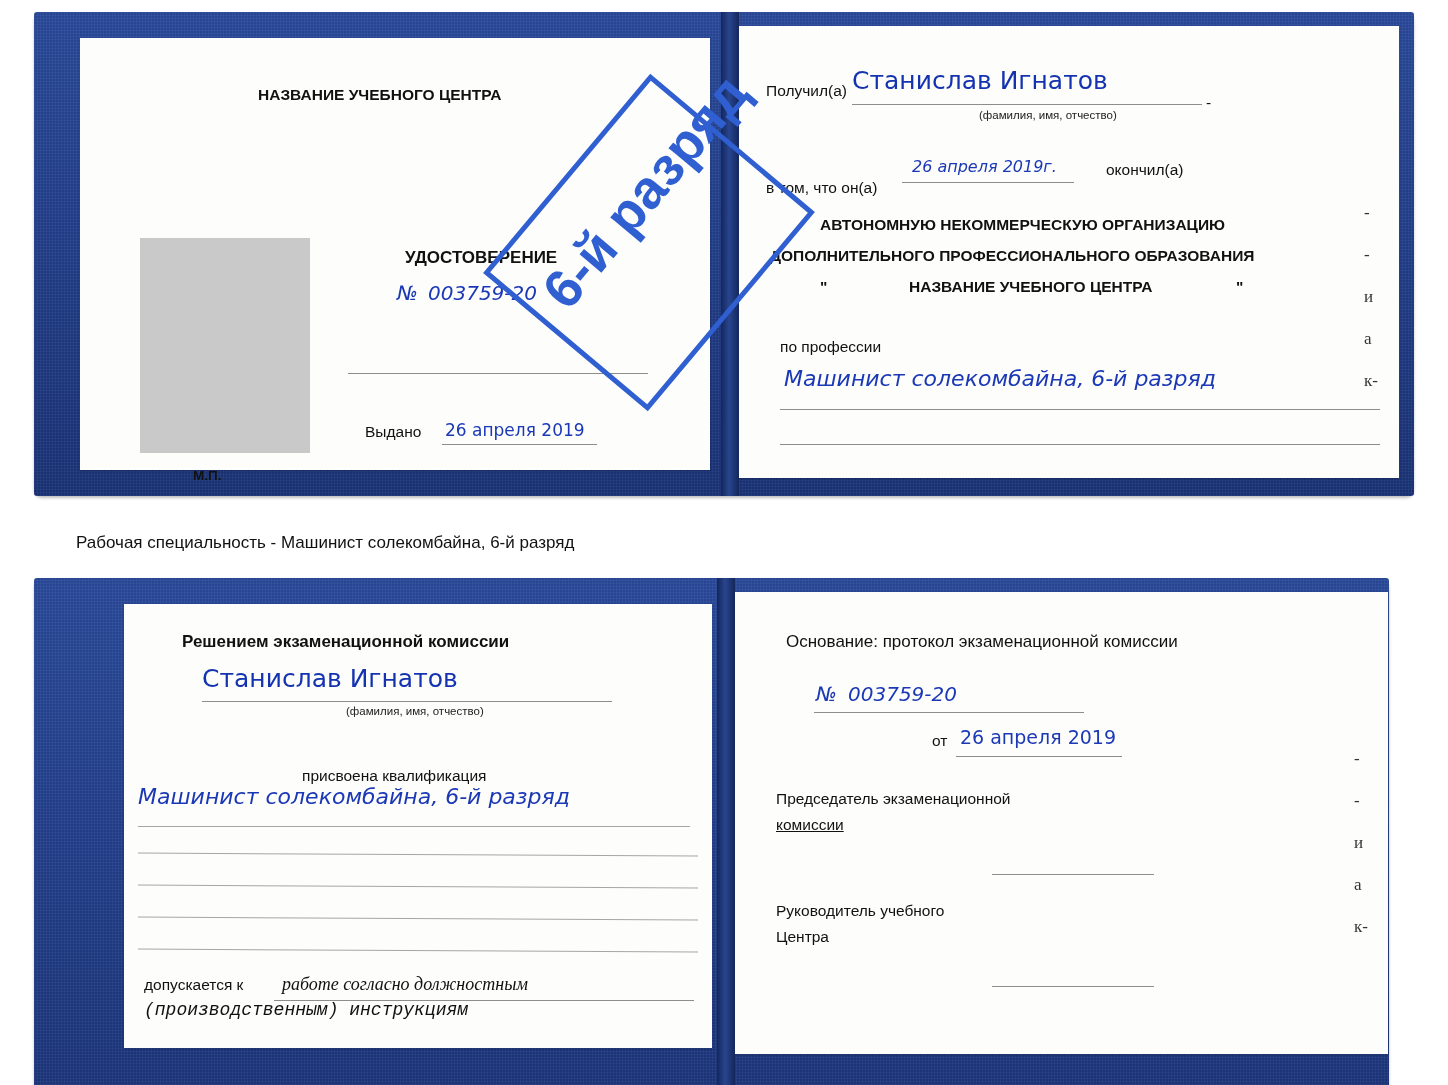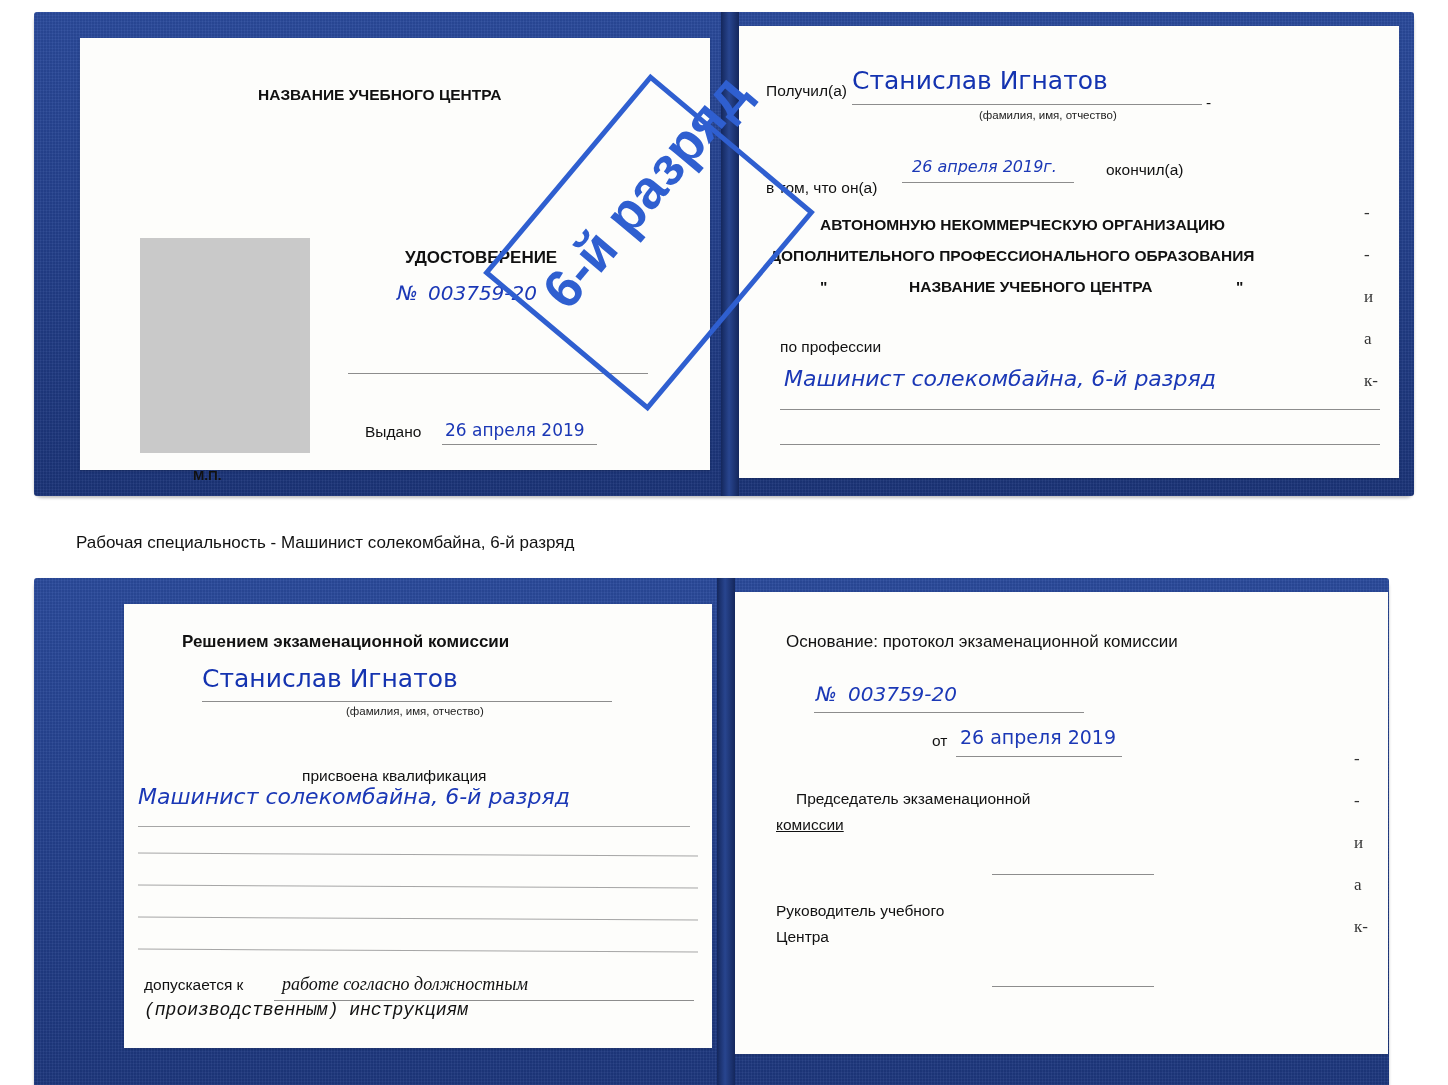--- a/index.html
+++ b/index.html
@@ -249,21 +249,21 @@
       <div class="printed big" style="left:58px; top:40px;">Основание: протокол экзаменационной комиссии</div>
 
       <div class="hand" style="left:88px; top:90px; font-size:20px;">№</div>
       <div class="hand" style="left:120px; top:90px; font-size:20px;">003759-20</div>
       <div class="rule" style="left:86px; top:120px; width:270px;"></div>
 
       <div class="printed med" style="left:204px; top:140px;">от</div>
       <div class="hand" style="left:232px; top:134px; font-size:19px; font-style:normal;">26 апреля 2019</div>
       <div class="rule" style="left:228px; top:164px; width:166px;"></div>
 
-      <div class="printed med" style="left:48px; top:198px;margin-left:20px;">Председатель экзаменационной</div>
+      <div class="printed med" style="left:48px; top:198px;">Председатель экзаменационной</div>
       <div class="printed med" style="left:48px; top:224px;text-decoration:underline;">комиссии</div>
       <div class="rule" style="left:264px; top:282px; width:162px;"></div>
 
       <div class="printed med" style="left:48px; top:310px;">Руководитель учебного</div>
       <div class="printed med" style="left:48px; top:336px;">Центра</div>
       <div class="rule" style="left:264px; top:394px; width:162px;"></div>
     </div>
 
     <div class="edge-letters" style="left:1320px; top:160px;">
       <div>-</div>

